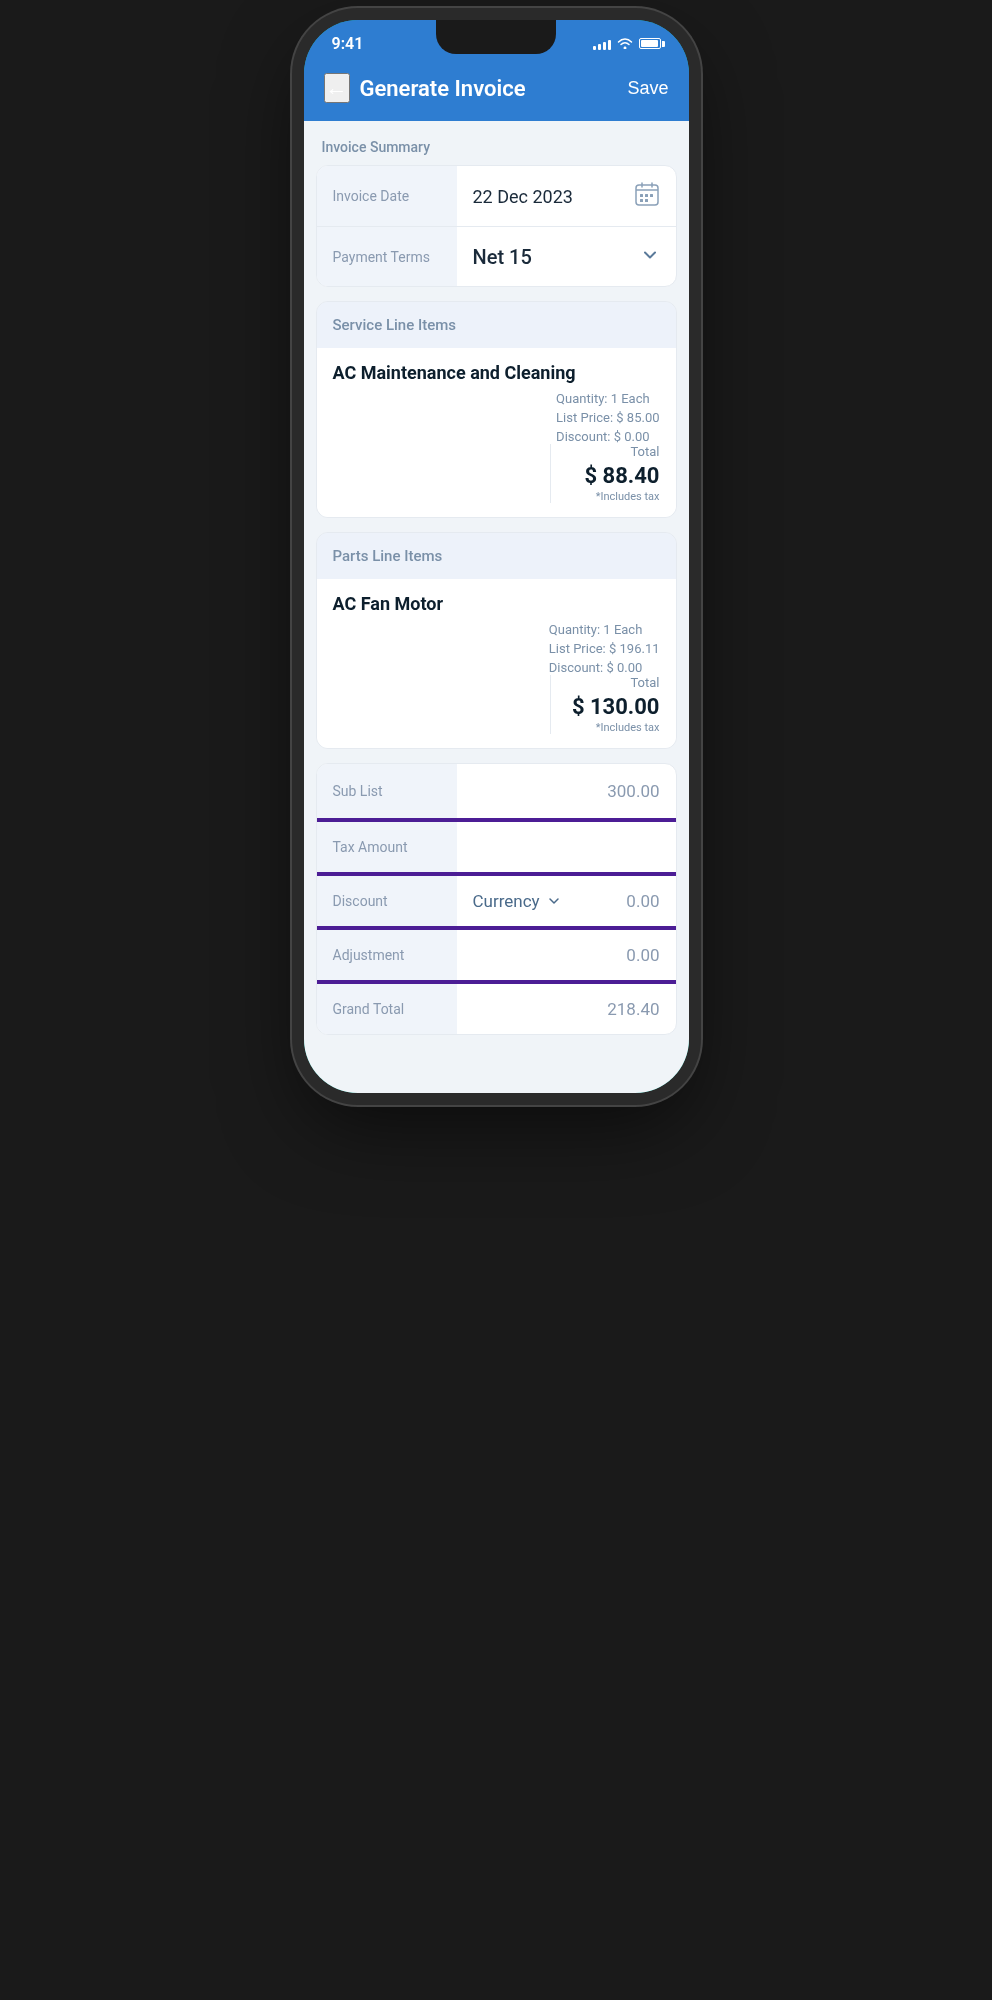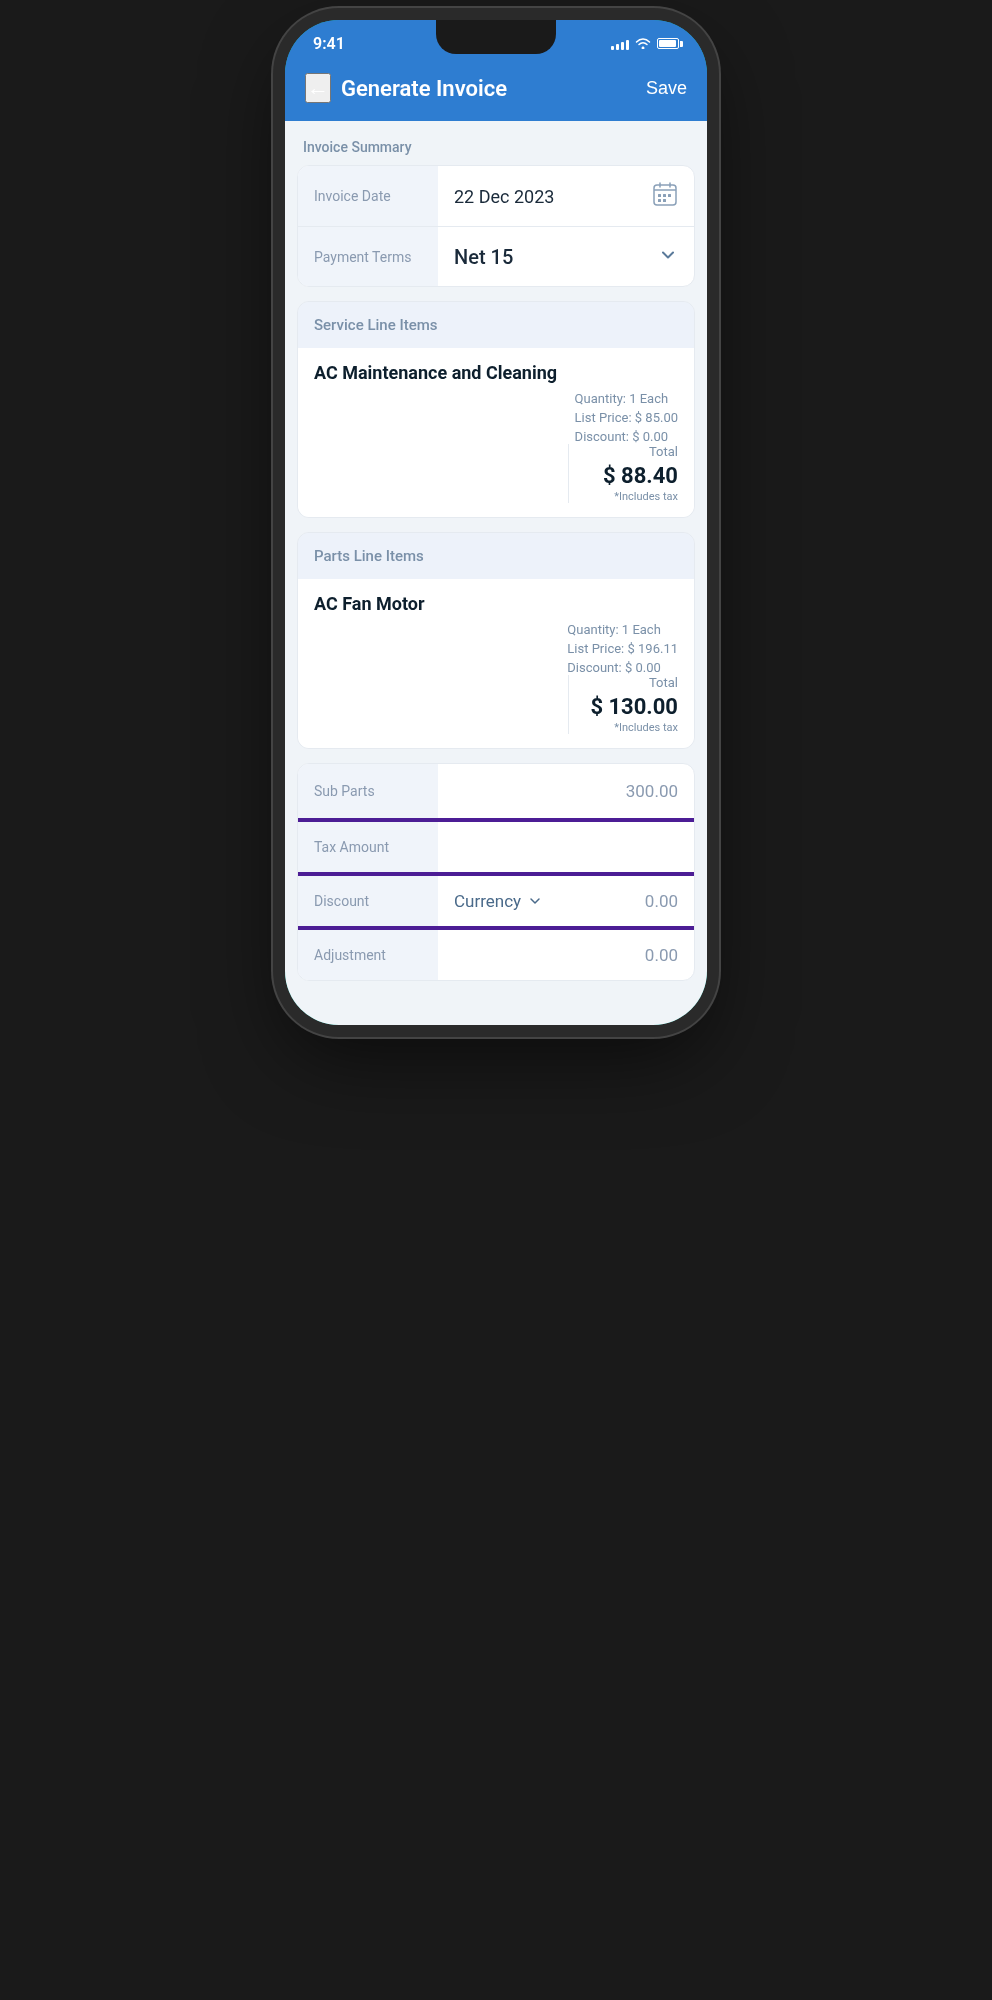--- a/index.html
+++ b/index.html
@@ -8,21 +8,21 @@
     body {
       background: #1a1a1a;
       display: flex;
       justify-content: center;
       align-items: flex-start;
       min-height: 100vh;
       font-family: -apple-system, BlinkMacSystemFont, 'Segoe UI', Roboto, sans-serif;
     }
 
     .phone-frame {
-      width: 422px;
+      width: 385px;
       min-height: 844px;
       background: #14b8a6;
       border-radius: 54px;
       overflow: hidden;
       position: relative;
       margin: 20px auto;
       box-shadow: 0 0 0 12px #2a2a2a, 0 0 0 14px #444, 0 30px 80px rgba(0,0,0,0.6);
     }
 
     
@@ -142,21 +142,21 @@
       font-weight: 400;
       background: none;
       border: none;
       cursor: pointer;
     }
 
     
     .content {
       background: #f0f4f8;
       min-height: 700px;
-      padding: 0 0 30px 0;
+      padding: 0 0 44px 0;
     }
 
     .section-label {
       color: #7a90a8;
       font-size: 14px;
       font-weight: 500;
       padding: 18px 18px 10px 18px;
     }
 
     
@@ -473,21 +473,21 @@
             <div class="line-item-total-value">$ 130.00</div>
             <div class="line-item-tax-note">*Includes tax</div>
           </div>
         </div>
       </div>
     </div>
 
     <div class="totals-card">
 
       <div class="totals-row">
-        <div class="totals-row-label">Sub Parts</div>
+        <div class="totals-row-label">Sub List</div>
         <div class="totals-row-value">300.00</div>
       </div>
 
       <div class="totals-row">
         <div class="totals-row-label">Tax Amount</div>
       </div>
 
       <div class="totals-row">
         <div class="totals-row-label">Discount</div>
         <div class="totals-row-value with-dropdown">
@@ -499,18 +499,22 @@
           </div>
           <span>0.00</span>
         </div>
       </div>
 
       <div class="totals-row">
         <div class="totals-row-label">Adjustment</div>
         <div class="totals-row-value">0.00</div>
       </div>
 
+      <div class="totals-row">
+        <div class="totals-row-label">Grand Total</div>
+        <div class="totals-row-value grand-total-value">218.40</div>
+      </div>
 
     </div>
 
   </div>
 
 </div>
 
 </body></html>

